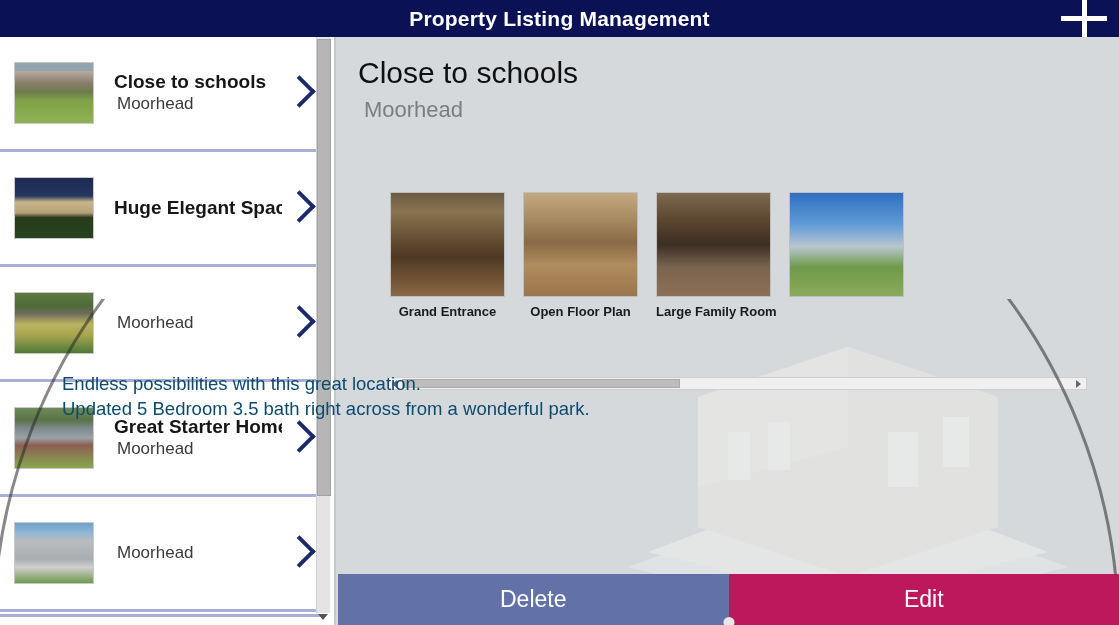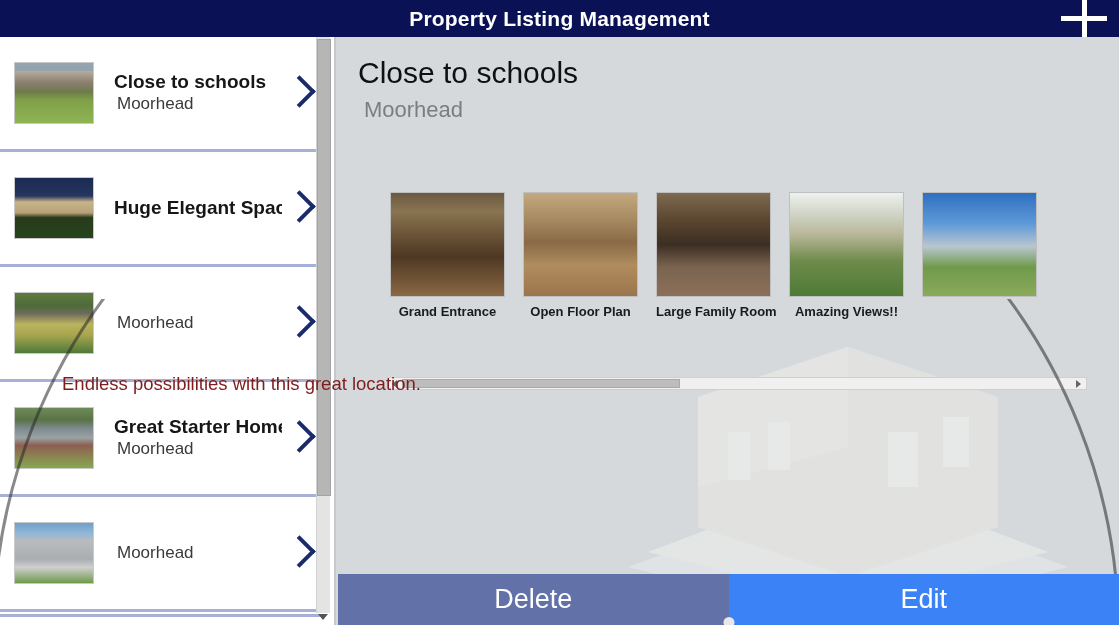--- a/index.html
+++ b/index.html
@@ -241,41 +241,41 @@
     position: absolute; left: 14px; top: 1px;
     width: 278px; height: 9px;
     background: #bdbdbd;
     border: 1px solid #a9a9a9;
     cursor: pointer;
   }
 
   .description {
     position: absolute; left: 62px; top: 335px;
     font-size: 18.5px;
-    color: #7f1d1d;
+    color: #0c4a6e;
     line-height: 1.35;
   }
 
   
   .footer {
     position: absolute; left: 338px; bottom: 0;
     width: 781px; height: 51px;
     display: flex;
   }
   .btn {
     flex: 1 1 50%;
     display: flex; align-items: center; justify-content: center;
     color: #ffffff;
-    font-size: 27px;
+    font-size: 23px;
     cursor: pointer;
     border: none;
     font-family: "Liberation Sans", sans-serif;
   }
   .btn-delete { background: #6271a8; }
-  .btn-edit   { background: #3b82f6; }
+  .btn-edit   { background: #be185d; }
 
   
   .ring {
     position: absolute;
     left: -8px; top: 32px;
     width: 1128px; height: 1128px;
     border: 3px solid rgba(40,40,40,0.55);
     border-radius: 50%;
     pointer-events: none;
     clip-path: inset(230px 0 620px 0);
@@ -391,43 +391,40 @@
             <div class="photo" style="background-image:linear-gradient(to bottom,#c3a97f 0%,#a88c63 24%,#8a6a46 48%,#b08c5e 70%,#9a754c 100%);"></div>
             <div class="photo-cap">Open Floor Plan</div>
           </div>
 
           <div class="photo-cell">
             <div class="photo" style="background-image:linear-gradient(to bottom,#7d6a50 0%,#5c4630 26%,#3b2e22 50%,#7a6450 72%,#8d6f58 100%);"></div>
             <div class="photo-cap">Large Family Room</div>
           </div>
 
 
-          <div class="photo-cell">
-            <div class="photo" style="background-image:linear-gradient(to bottom,#eef1ee 0%,#cdd2c2 22%,#b9b79a 40%,#6e8b4a 66%,#4f7a36 100%);"></div>
-            <div class="photo-cap">Amazing Views!!</div>
-          </div>
 
           <div class="photo-cell">
             <div class="photo" style="background-image:linear-gradient(to bottom,#2f6fc0 0%,#5f9ad8 30%,#b9c6cf 52%,#6f9a4a 72%,#8aaa5a 100%);"></div>
             <div class="photo-cap"></div>
           </div>
 
         </div>
       </div>
 
     </div>
 
     <div class="hscroll">
       <div class="hs-arrow left"></div>
       <div class="hs-thumb"></div>
       <div class="hs-arrow right" style="position:absolute;right:1px;"></div>
     </div>
 
     <div class="description">
       <div>Endless possibilities with this great location.</div>
+      <div>Updated 5 Bedroom 3.5 bath right across from a wonderful park.</div>
     </div>
 
     <div class="ring"></div>
   </div>
 
   <div class="footer">
     <button class="btn btn-delete">Delete</button>
     <button class="btn btn-edit">Edit</button>
     <div class="home-dot"></div>
   </div>

